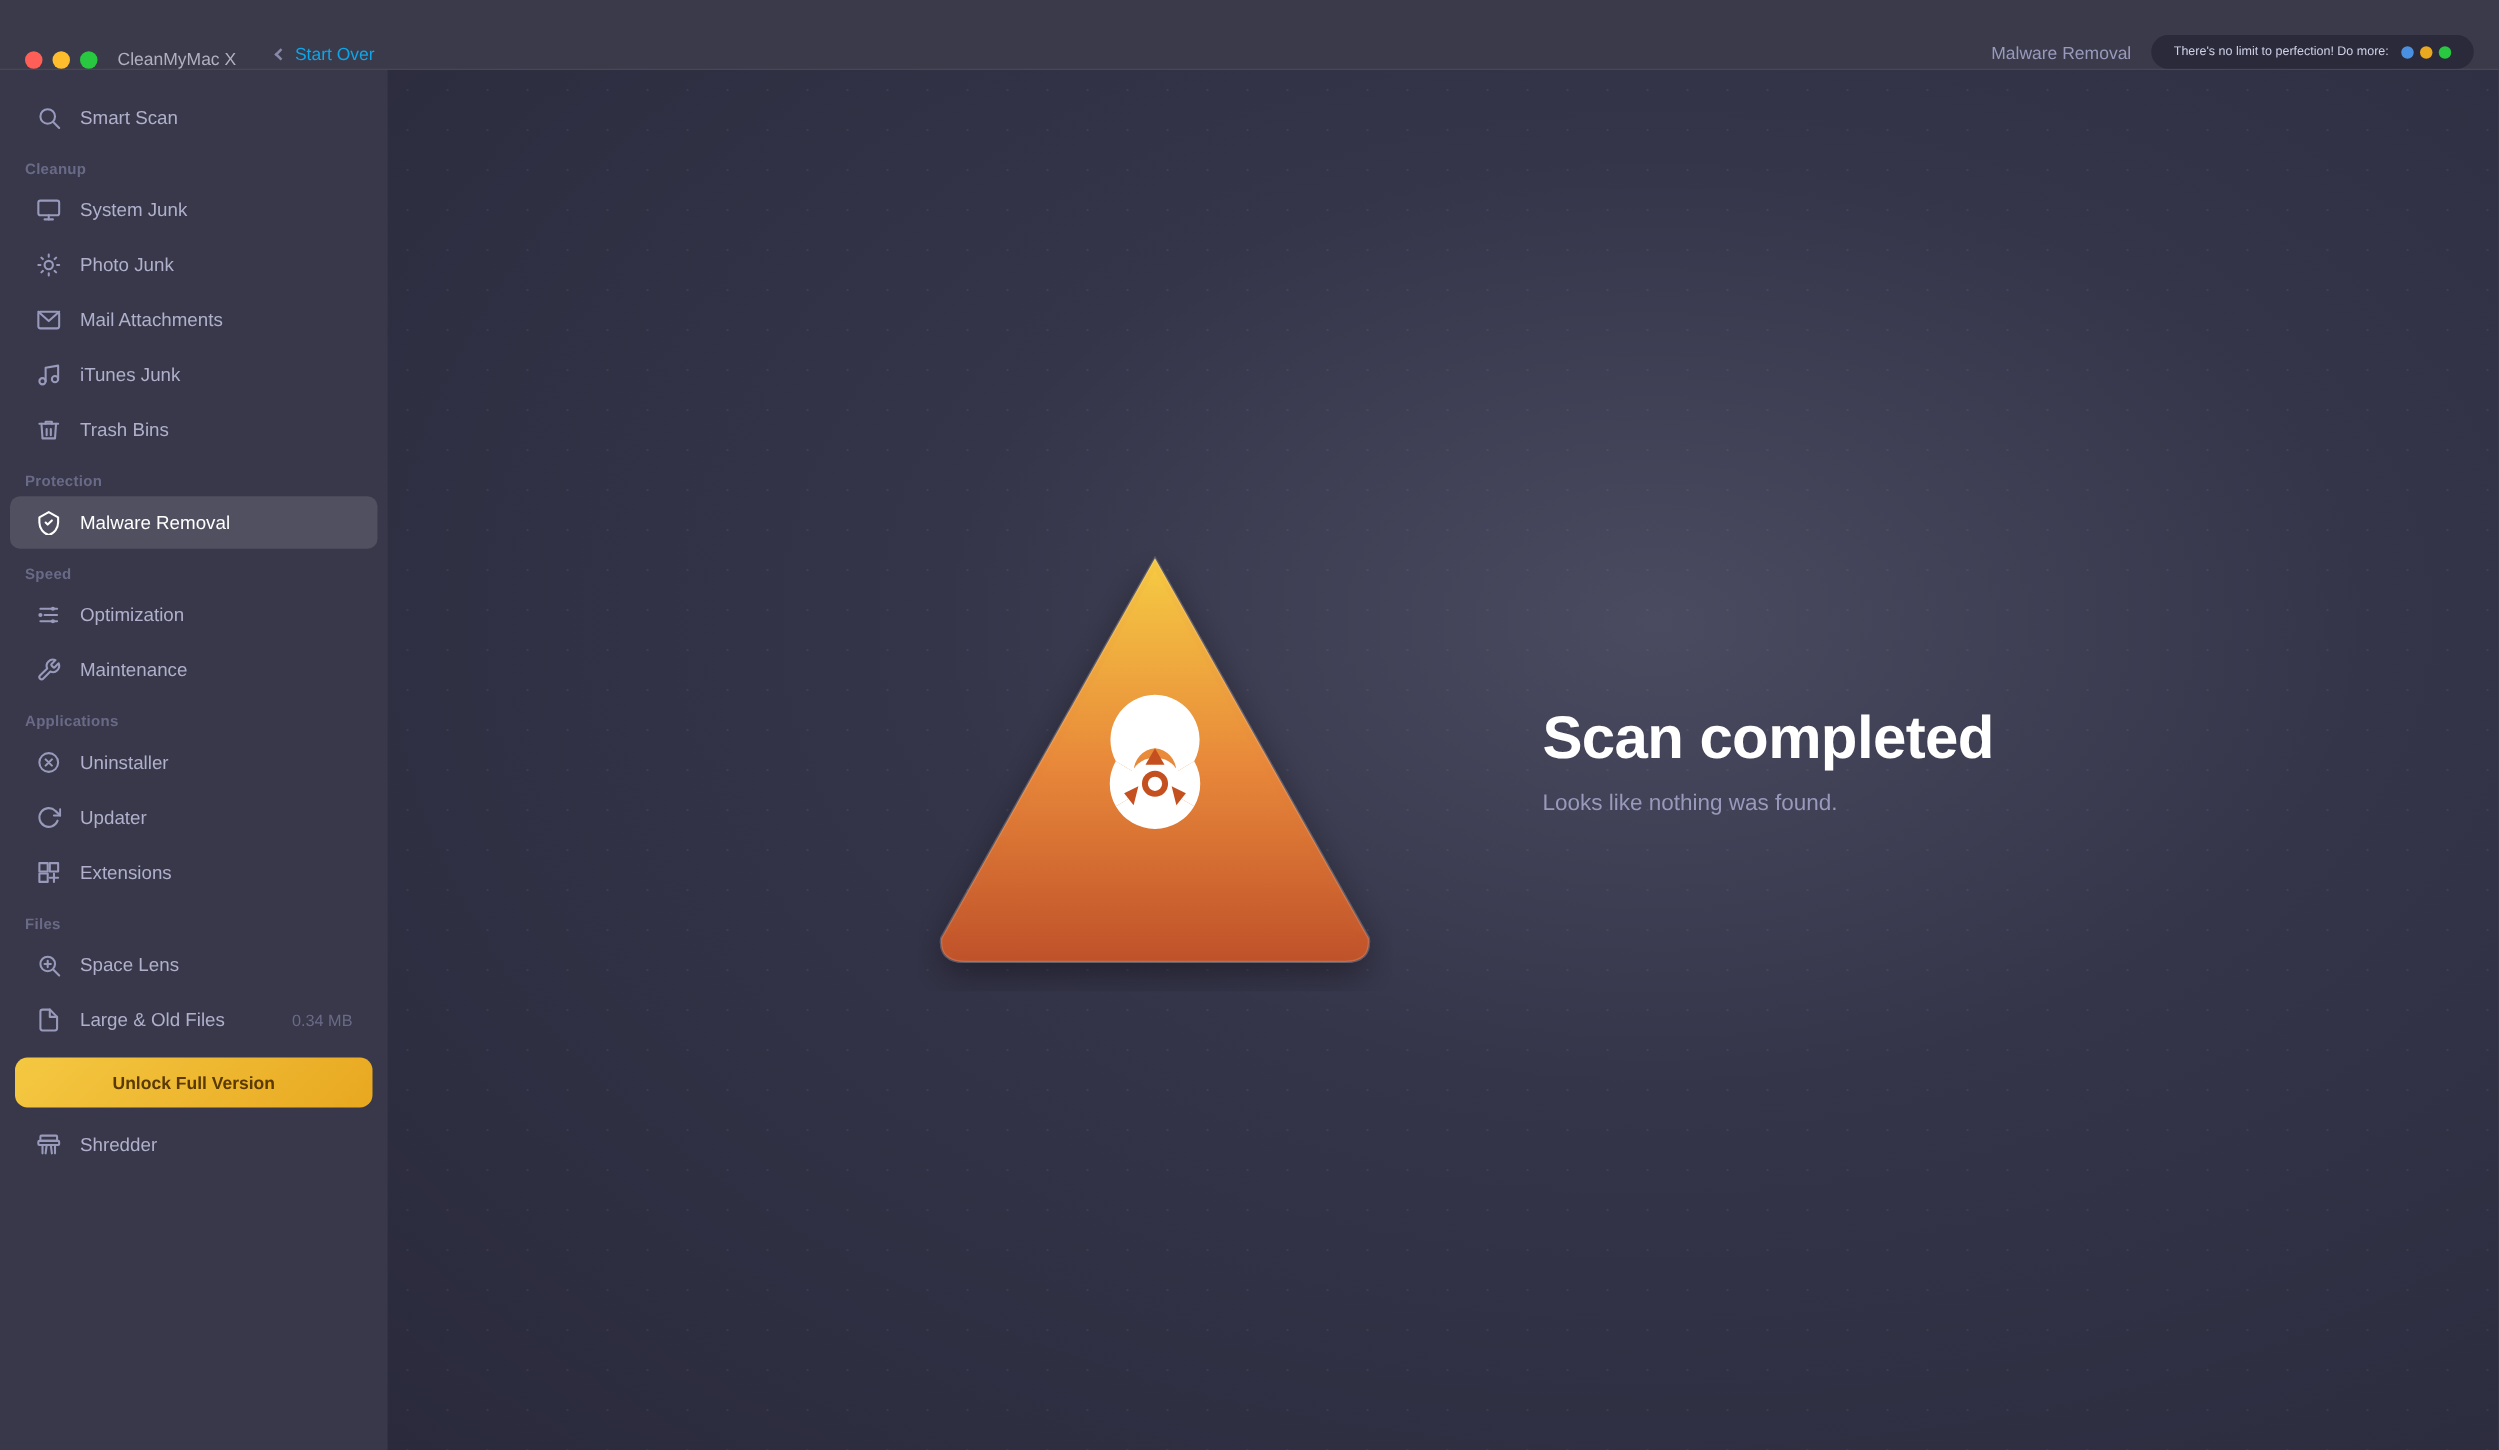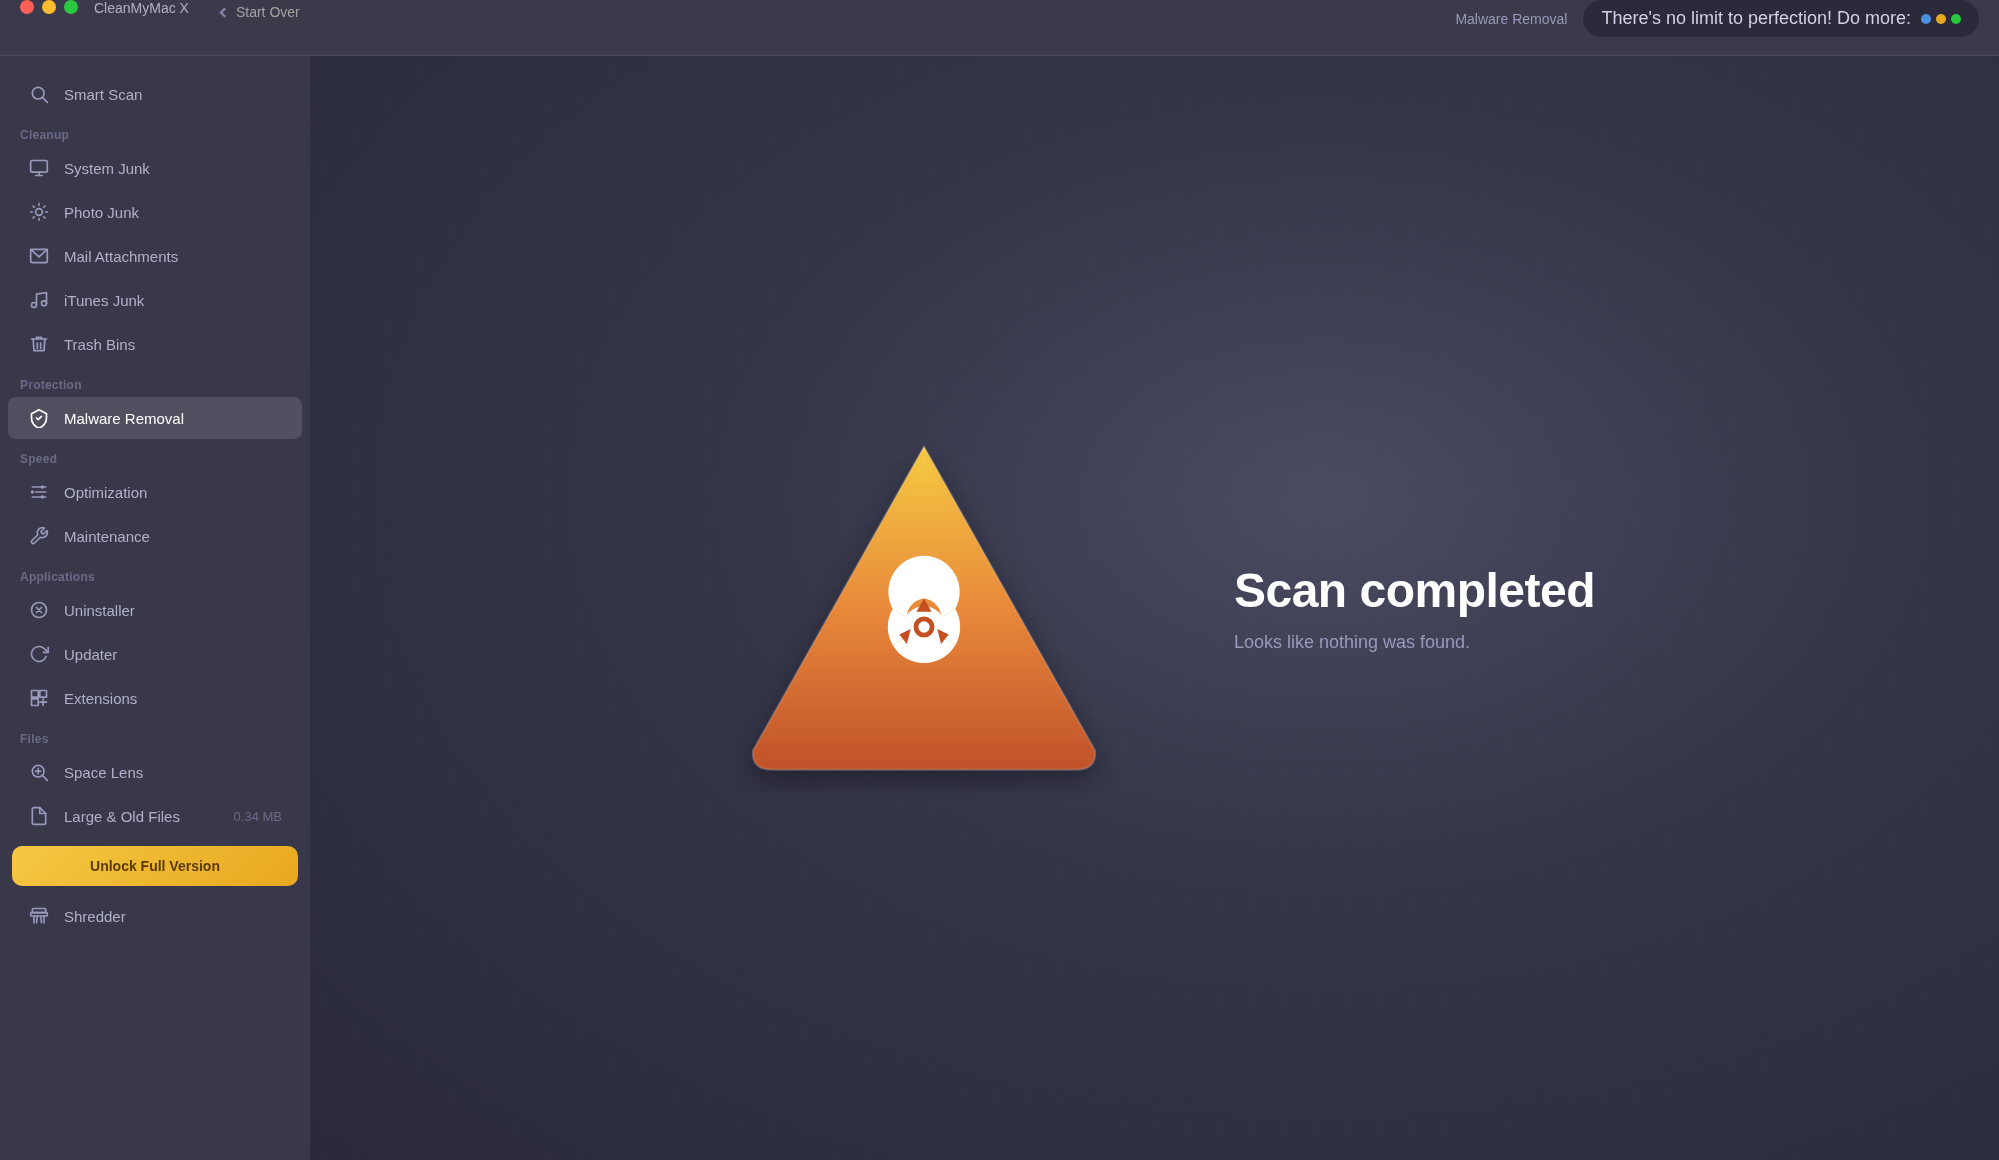--- a/index.html
+++ b/index.html
@@ -13,21 +13,21 @@
       display: flex;
       flex-direction: column;
     }
 
     
     .title-bar {
       width: 100%;
       height: 56px;
       background: #3a3a4a;
       display: flex;
-      align-items: flex-start;
+      align-items: flex-end;
       padding: 0 20px;
       border-bottom: 1px solid rgba(255,255,255,0.07);
       flex-shrink: 0;
       position: relative;
     }
 
     .traffic-lights {
       display: flex;
       gap: 8px;
       margin-right: 16px;
@@ -48,21 +48,21 @@
       color: #b0b0c0;
       font-size: 14px;
       font-weight: 500;
       margin-right: 24px;
     }
 
     .start-over-btn {
       display: flex;
       align-items: center;
       gap: 6px;
-      color: #a3a3a3;
+      color: #0ea5e9;
       font-size: 14px;
       cursor: pointer;
       background: none;
       border: none;
       padding: 4px 8px;
       border-radius: 6px;
     }
 
     .title-bar-right {
       margin-left: auto;
@@ -77,21 +77,21 @@
     }
 
     .promo-banner {
       background: #2a2a3a;
       border-radius: 20px;
       padding: 8px 18px;
       display: flex;
       align-items: center;
       gap: 10px;
       color: #d0d0e8;
-      font-size: 18px;
+      font-size: 10px;
     }
 
     .promo-dots {
       display: flex;
       gap: 5px;
     }
 
     .promo-dot {
       width: 10px;
       height: 10px;

